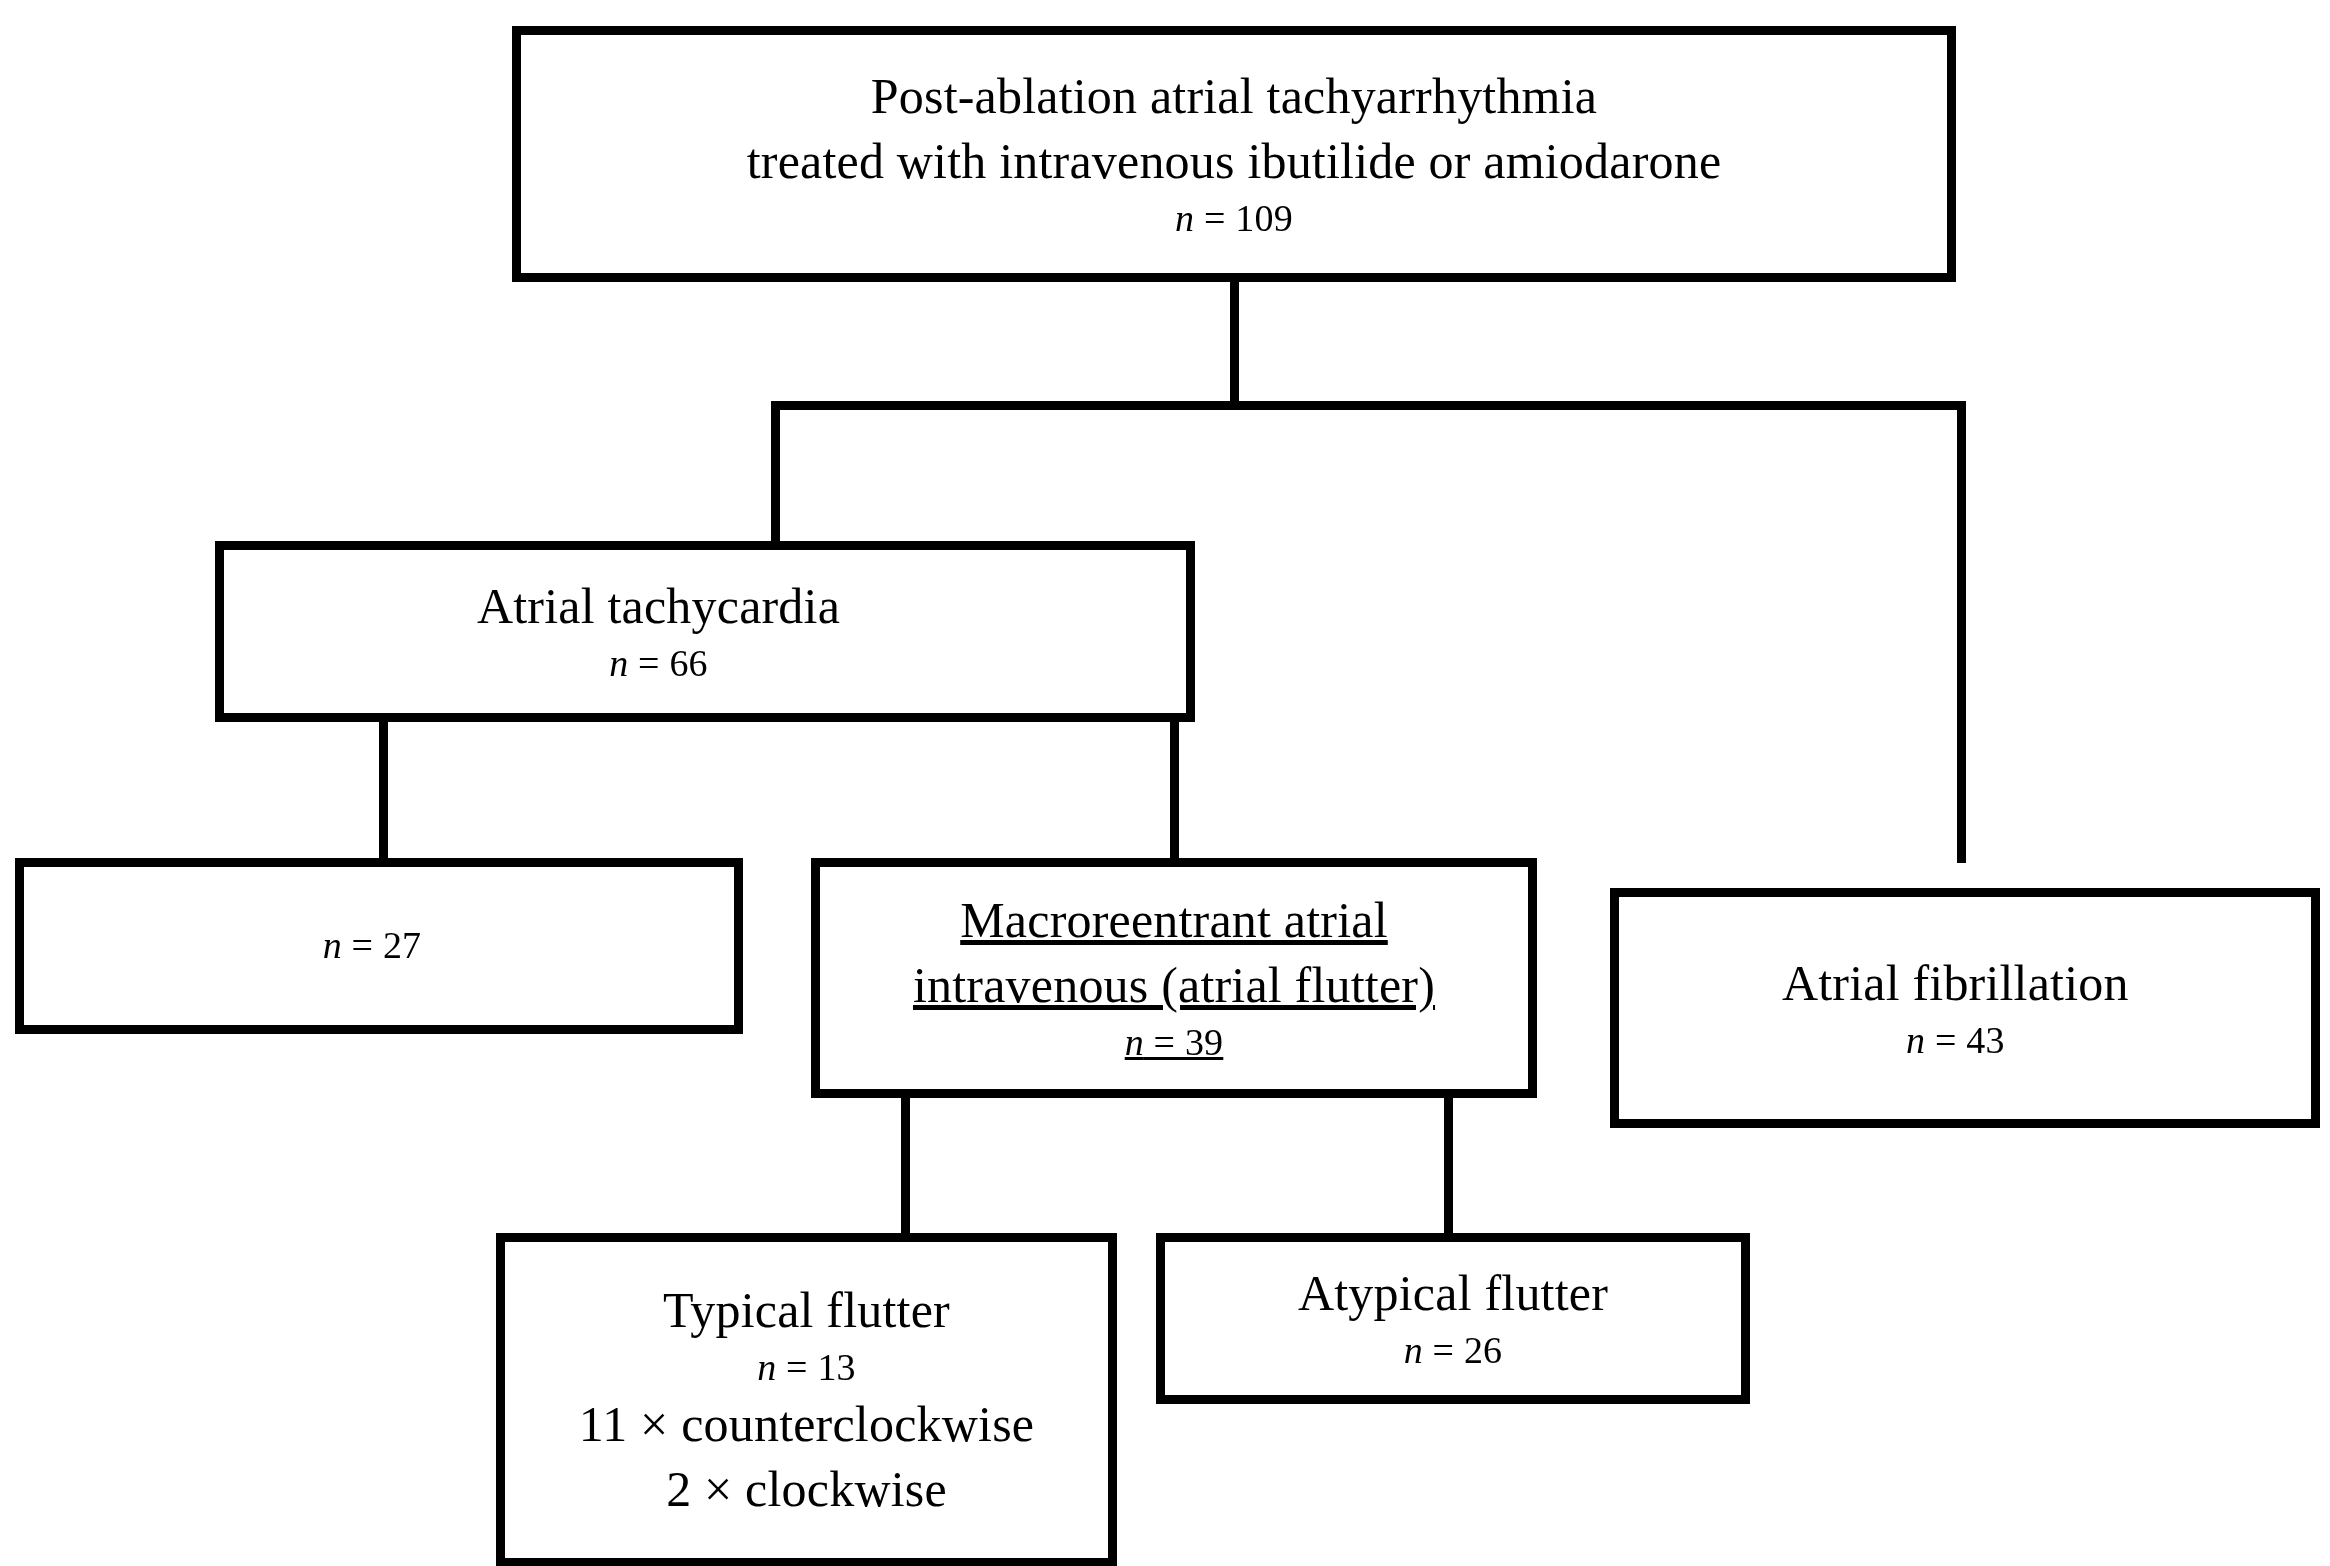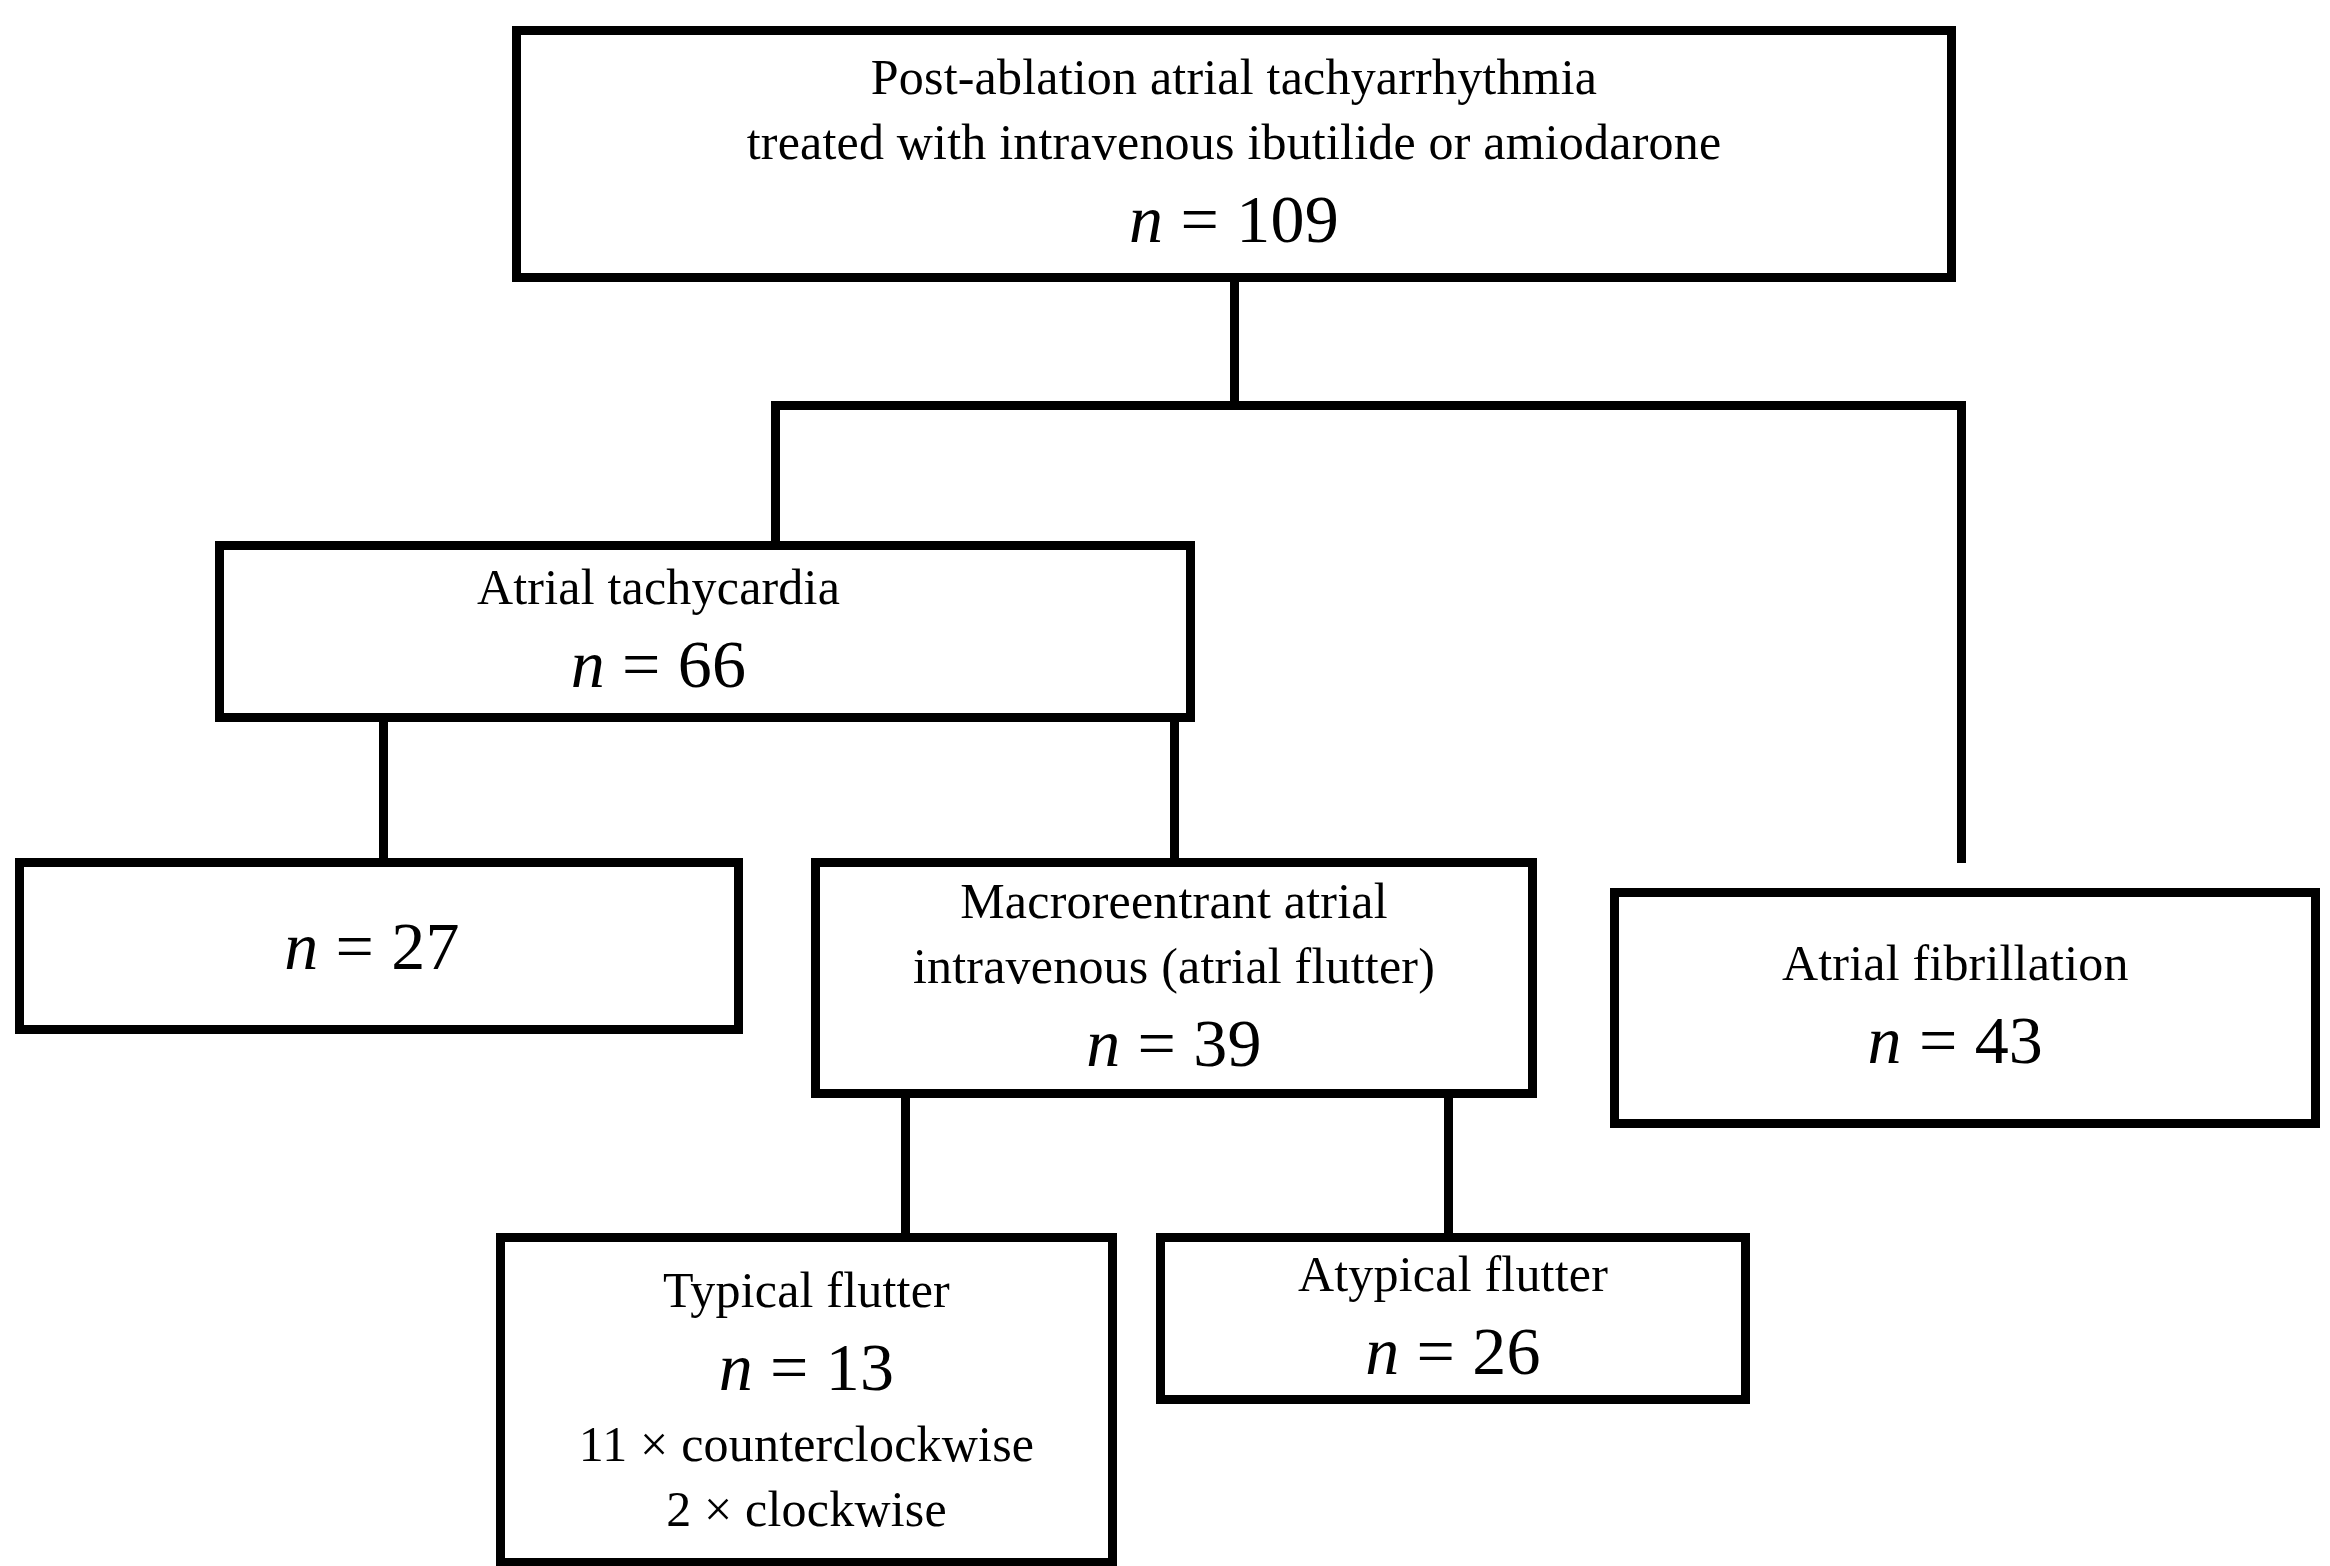--- a/index.html
+++ b/index.html
@@ -33,38 +33,38 @@
   }
   .node .line {
     display: block;
     text-align: center;
     font-size: 50px;
     line-height: 1.30;
     letter-spacing: 0.2px;
     white-space: nowrap;
   }
   .node .line.n-line {
-    font-size: 68px;
+    font-size: 38px;
   }
   .ital {
     font-style: italic;
   }
   .connector {
     position: absolute;
     background: #000000;
     z-index: 1;
   }
   .v { width: 9px; }
   .h { height: 9px; }
 
   
   #node-root      { left: 512px;  top: 26px;   width: 1444px; height: 256px; font-family: Liberation Serif, serif; }
   #node-at        { left: 215px;  top: 541px;  width: 980px; height: 181px; padding-left: 43px; }
   #node-focal     { left: 14.5px;   top: 858px; width: 728px;  height: 176px; }
-  #node-macro     { left: 811px; top: 858px; width: 726px;  height: 240px; }
+  #node-macro     { left: 811px; top: 858px; width: 726px;  height: 240px; text-decoration: underline; }
   #node-af        { left: 1610px; top: 858px; width: 710px;  height: 240px; margin-top: 30px; }
   #node-typical   { left: 496px;  top: 1233px; width: 621px;  height: 334px; }
   #node-atypical  { left: 1156px; top: 1233px; width: 594px;  height: 171px; }
 
   
   #node-at .stack      { transform: translateX(-68px); }
   #node-focal .stack   { transform: translateX(-6.5px);  }
   #node-af .stack      { transform: translateX(-9.7px); }
 
   

